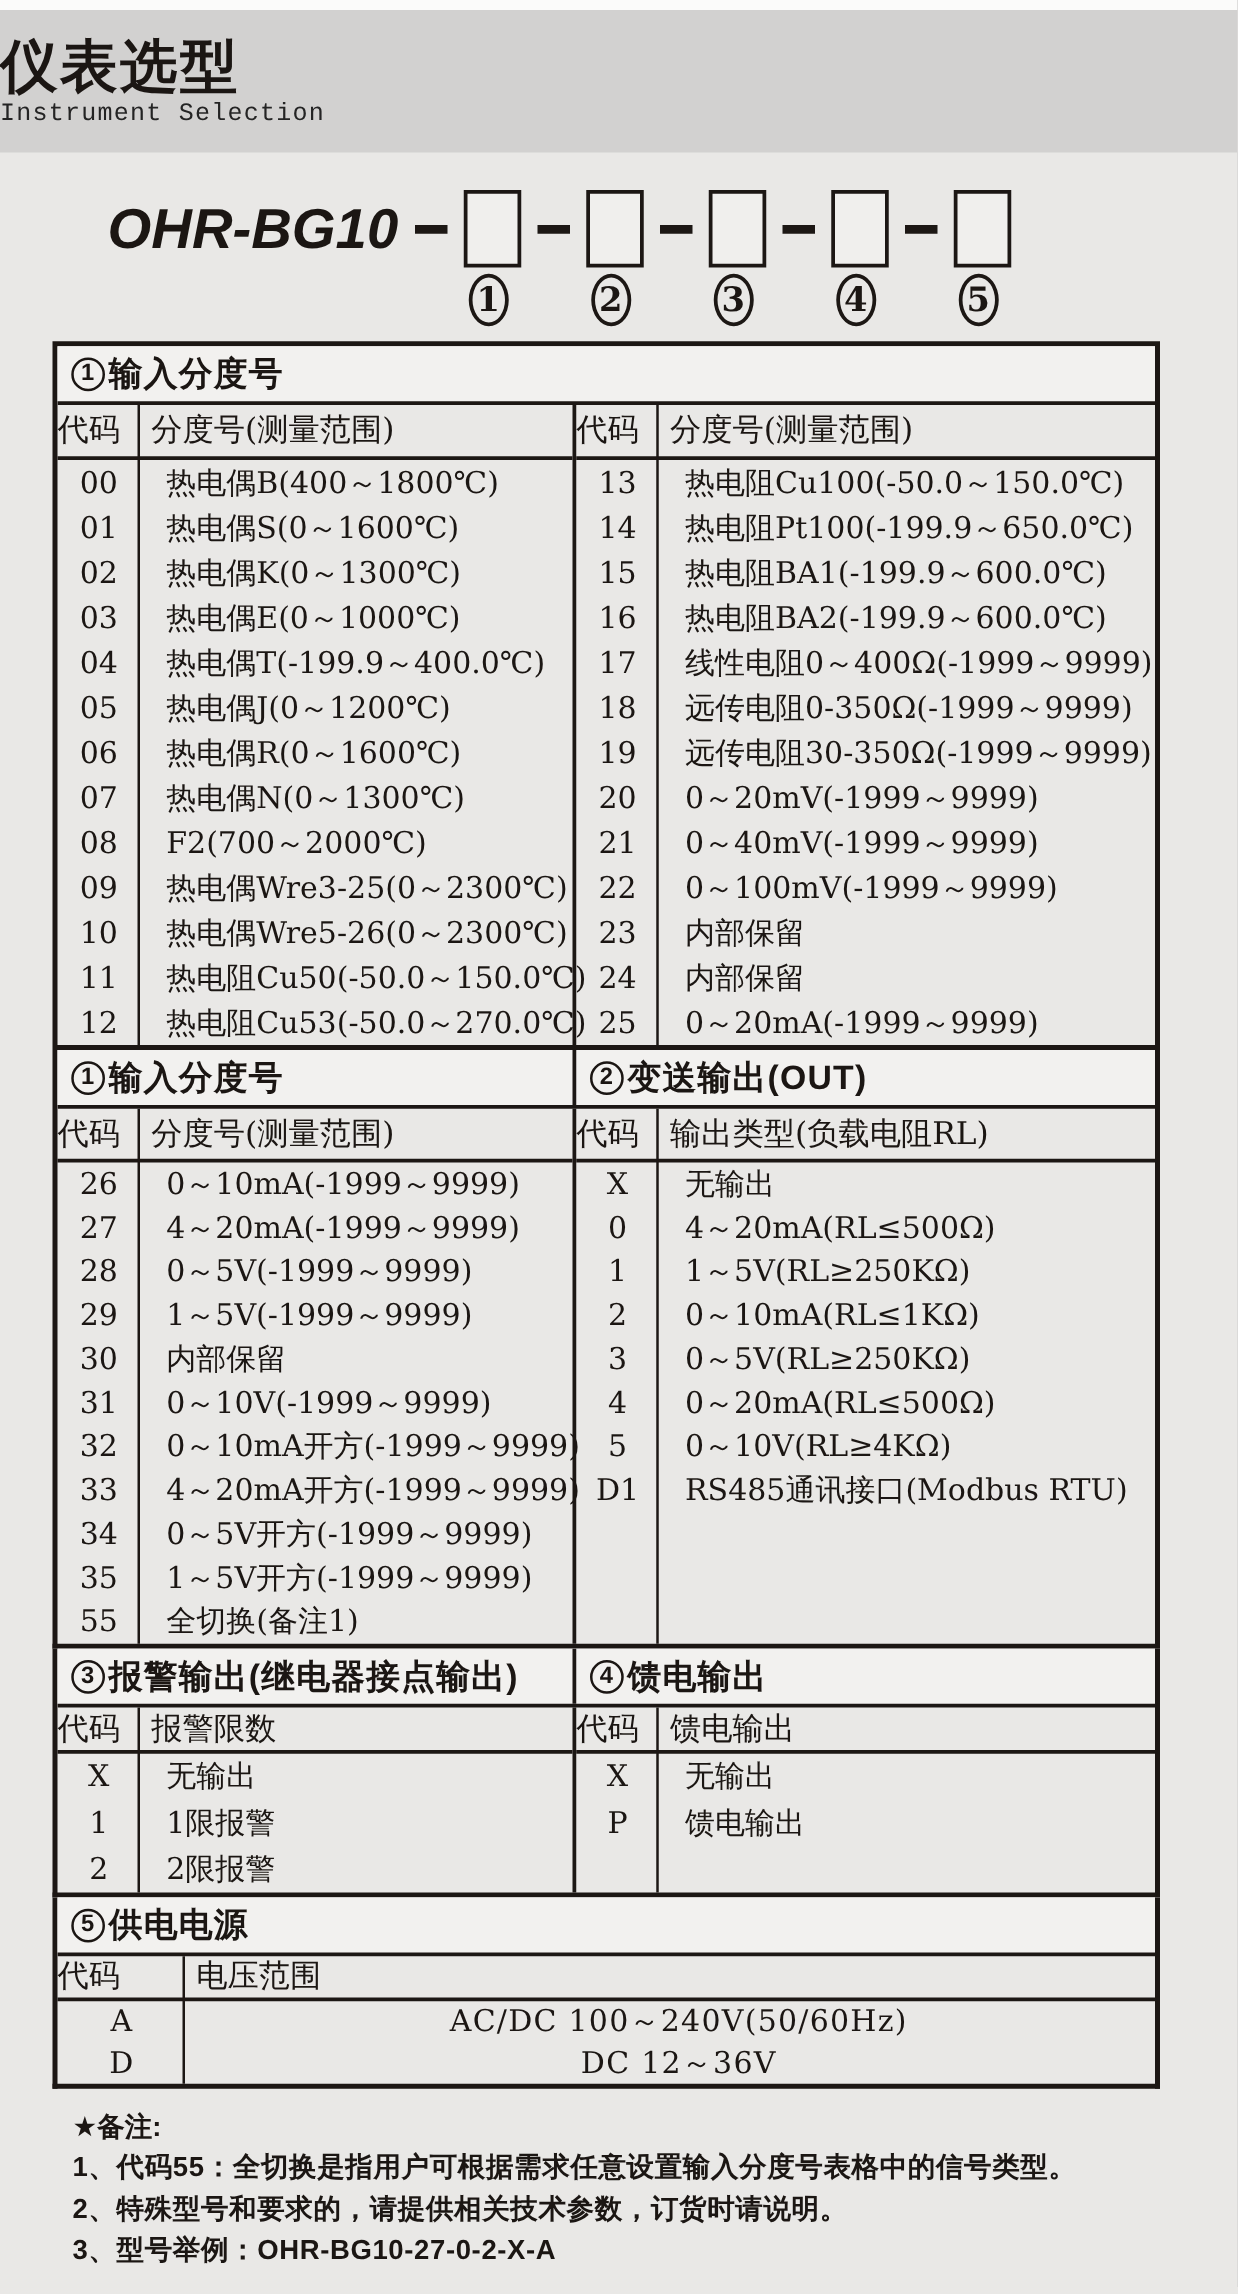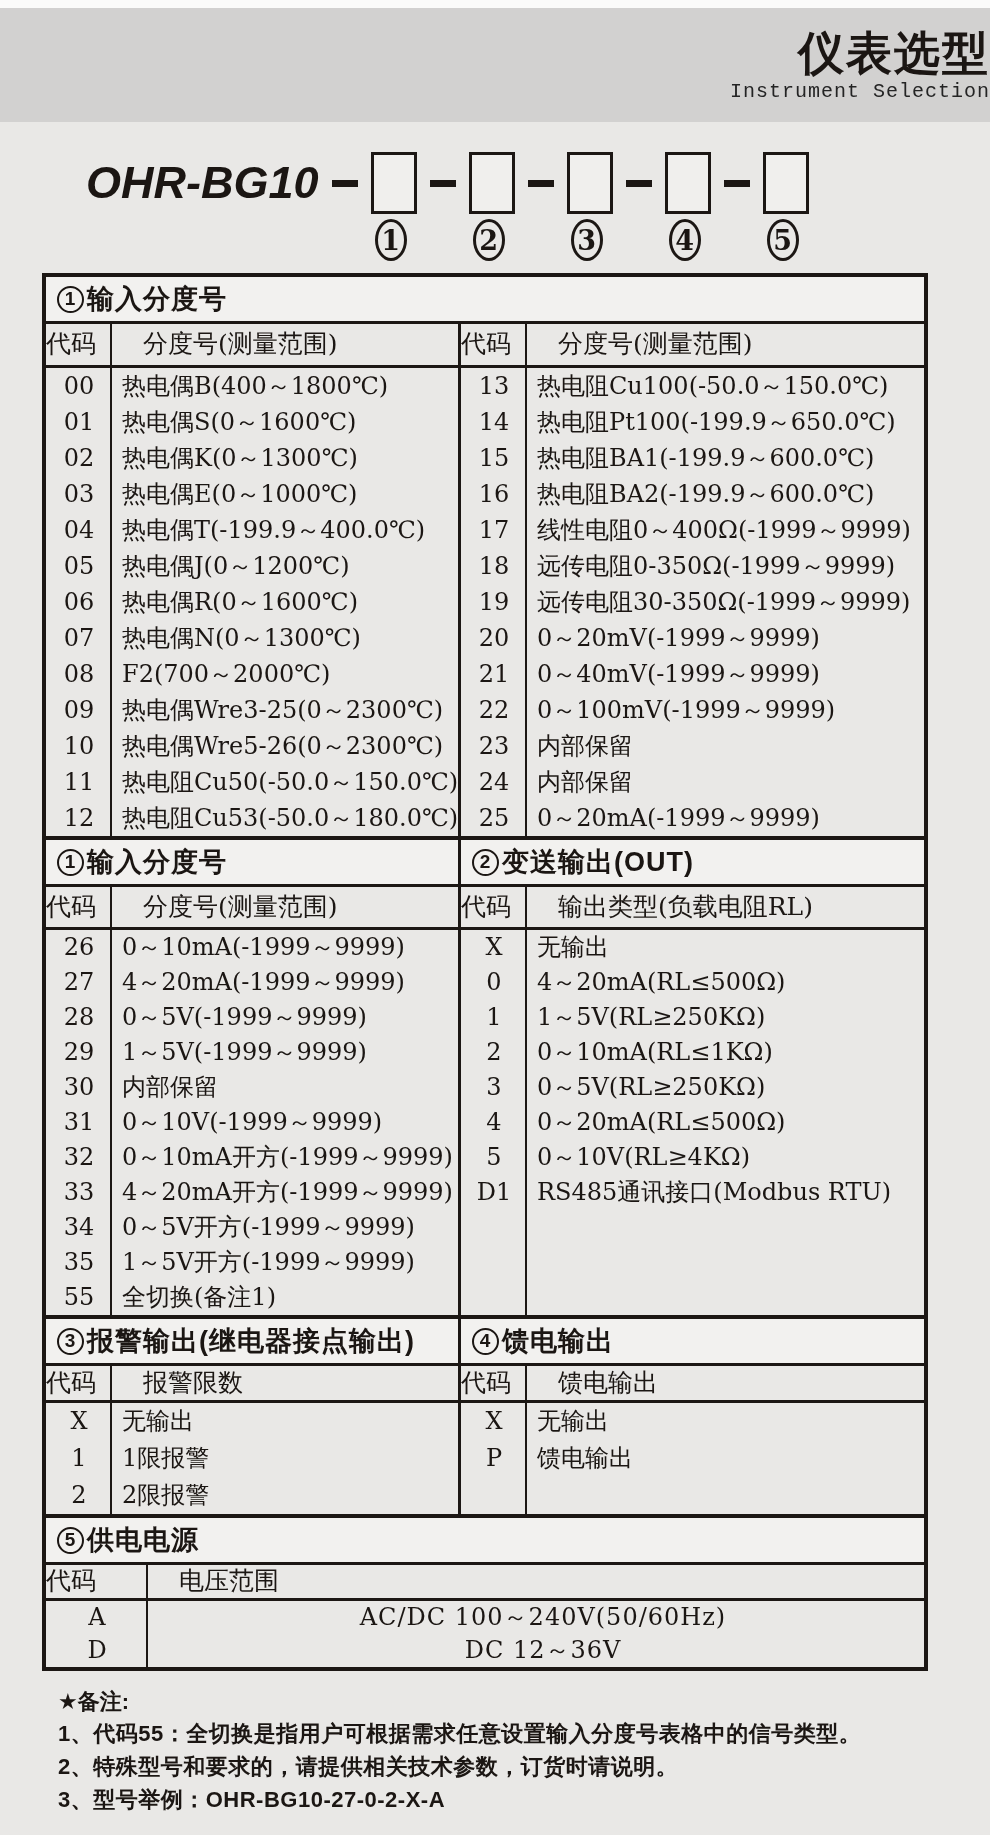--- a/index.html
+++ b/index.html
@@ -1,21 +1,21 @@
 <!DOCTYPE html>
 <html><head>
 <meta charset="utf-8">
 <style>
   html,body{margin:0;padding:0;background:#cfcfcf;}
   .page{position:relative;width:990px;height:1835px;margin:0 auto;background:#e9e8e6;
         color:#1b1613;font-family:"Liberation Sans","DejaVu Sans",sans-serif;overflow:hidden;}
   .top-strip{height:8px;background:#fbfbfa;}
   
   .title-band{height:114px;background:#d2d1d0;display:flex;flex-direction:column;
-              align-items:flex-end;justify-content:center;}
+              align-items:flex-start;justify-content:center;}
   .title{font-size:46px;font-weight:bold;letter-spacing:2px;line-height:50px;}
   .subtitle{font-size:20px;color:#242424;letter-spacing:1px;margin-top:2px;font-family:Liberation Mono, monospace;}
   
   .model-block{margin:30px 0 0 86px;display:flex;align-items:flex-start;}
   .model-prefix{font-size:45px;font-weight:bold;line-height:62px;letter-spacing:0px;font-style:italic;}
   .dash{width:26px;height:7px;background:#1c1714;margin:28px 13px 0 13px;flex:none;}
   .slot{display:flex;flex-direction:column;flex:none;}
   .box{width:46px;height:62px;border:3px solid #1c1714;background:#f0efed;box-sizing:border-box;}
   .circ{width:32px;height:42px;border:3px solid #1c1714;border-radius:50%;margin:5px 0 0 4px;
         display:flex;align-items:center;justify-content:center;box-sizing:border-box;
@@ -38,30 +38,30 @@
   .half{position:relative;box-sizing:border-box;}
   .half.hl{width:415px;border-right:3px solid #1c1714;flex:none;}
   .half.hr{flex:1;}
   .half.hf{width:100%;}
   .vline{position:absolute;top:0;bottom:0;width:2px;background:#1c1714;left:64px;}
   .t4 .vline{left:100px;}
   .col-hdr{display:grid;grid-template-columns:66px 1fr;border-bottom:3px solid #1c1714;
            font-family:"DejaVu Serif","Liberation Serif",serif;font-size:25px;}
   .t4 .col-hdr{grid-template-columns:102px 1fr;}
   .col-hdr .ch-code{text-align:left;}
-  .col-hdr .ch-desc{padding-left:9px;margin-left:22px;}
+  .col-hdr .ch-desc{padding-left:9px;}
   .t1 .col-hdr{height:41px;line-height:40px;}
   .t2 .col-hdr{height:40px;line-height:39px;}
   .t3 .col-hdr{height:34px;line-height:33px;}
   .t4 .col-hdr{height:33px;line-height:32px;}
   .rows{font-family:"DejaVu Serif","Liberation Serif",serif;font-size:24px;}
   .row{display:grid;grid-template-columns:66px 1fr;}
   .t4 .row{grid-template-columns:102px 1fr;}
   .row .code{text-align:center;}
-  .row .desc{padding-left:10px;white-space:nowrap;}
+  .row .desc{padding-left:21px;white-space:nowrap;}
   .t4 .row .desc{padding-left:14px;letter-spacing:1px;text-align:center;}
   .t1 .row{height:36px;line-height:36px;}
   .t2 .row{height:35px;line-height:35px;}
   .t3 .row{height:37px;line-height:37px;}
   .t4 .row{height:33px;line-height:33px;}
   
   .notes{margin:16px 0 0 58px;font-weight:bold;}
   .notes-title{font-size:22px;line-height:30px;}
   .note{font-size:22px;line-height:33px;letter-spacing:0.5px;}
 </style>
@@ -166,21 +166,21 @@
               <div class="row">
                 <div class="code">10</div>
                 <div class="desc">热电偶Wre5-26(0～2300℃)</div>
               </div>
               <div class="row">
                 <div class="code">11</div>
                 <div class="desc">热电阻Cu50(-50.0～150.0℃)</div>
               </div>
               <div class="row">
                 <div class="code">12</div>
-                <div class="desc">热电阻Cu53(-50.0～180.0℃)</div>
+                <div class="desc">热电阻Cu53(-50.0～270.0℃)</div>
               </div>
             </div>
           </div>
           <div class="half hr">
             <div class="vline"></div>
             <div class="col-hdr">
               <div class="ch-code">代码</div>
               <div class="ch-desc">分度号(测量范围)</div>
             </div>
             <div class="rows">

